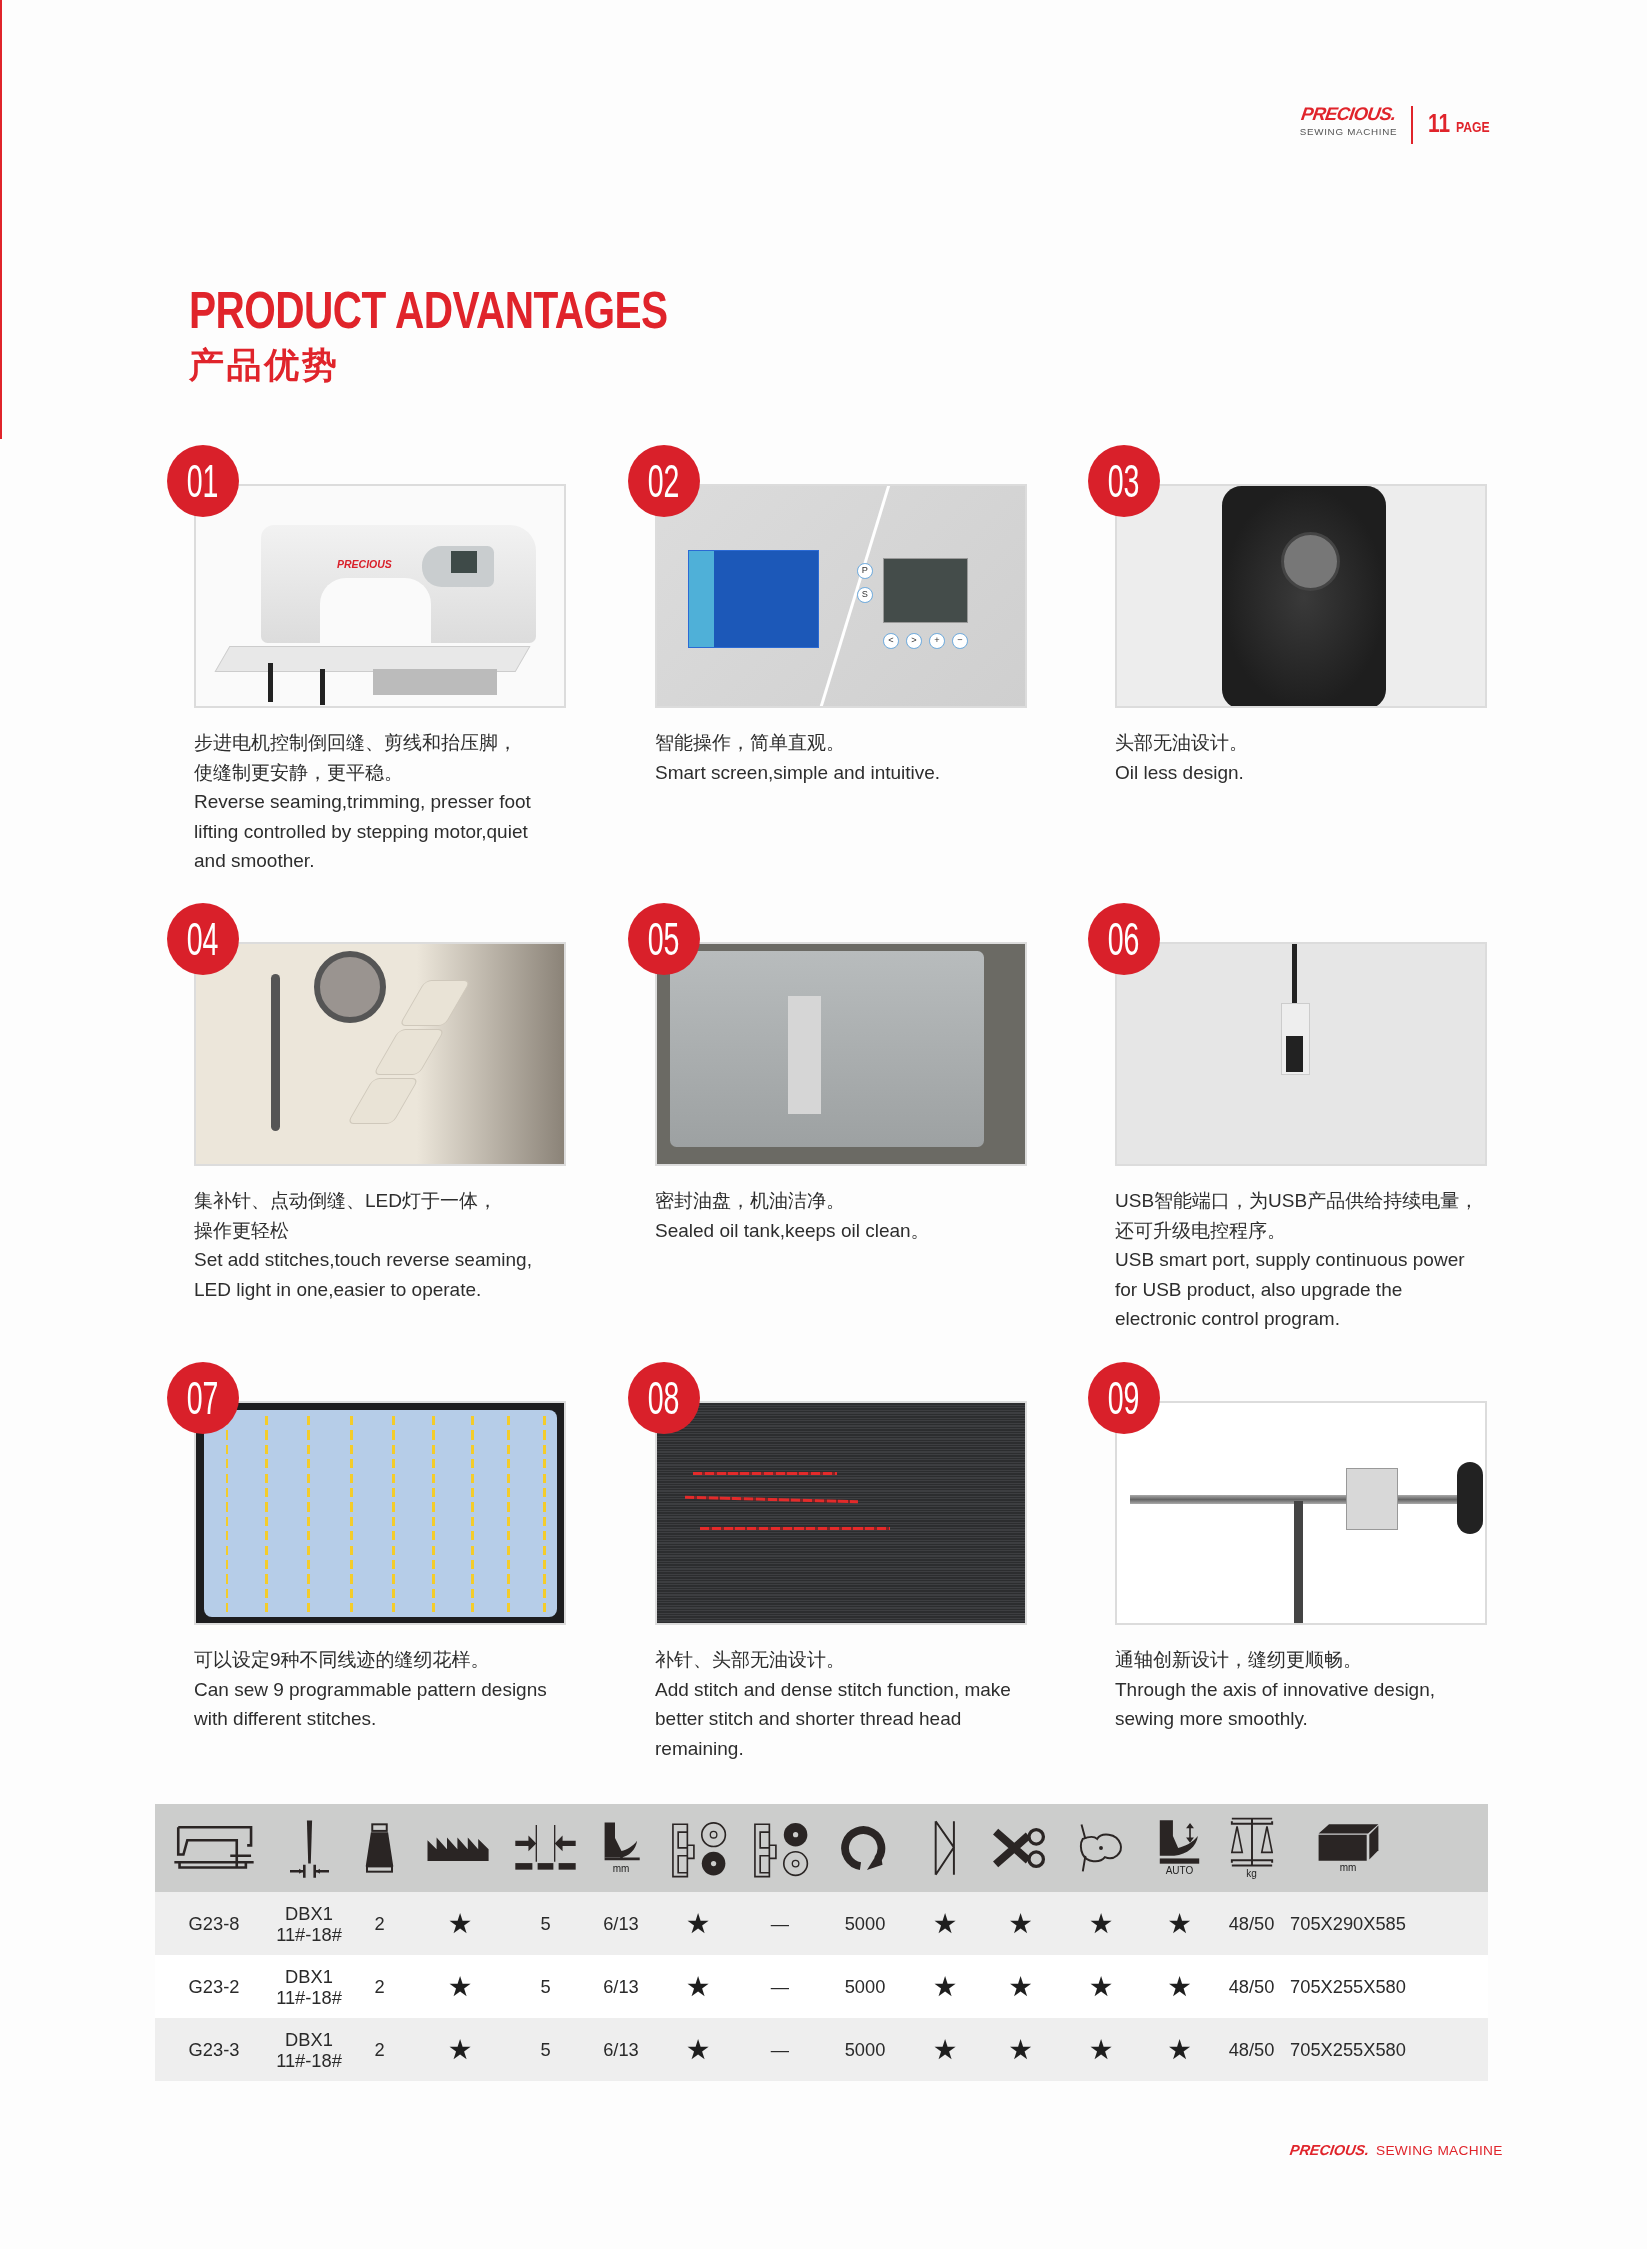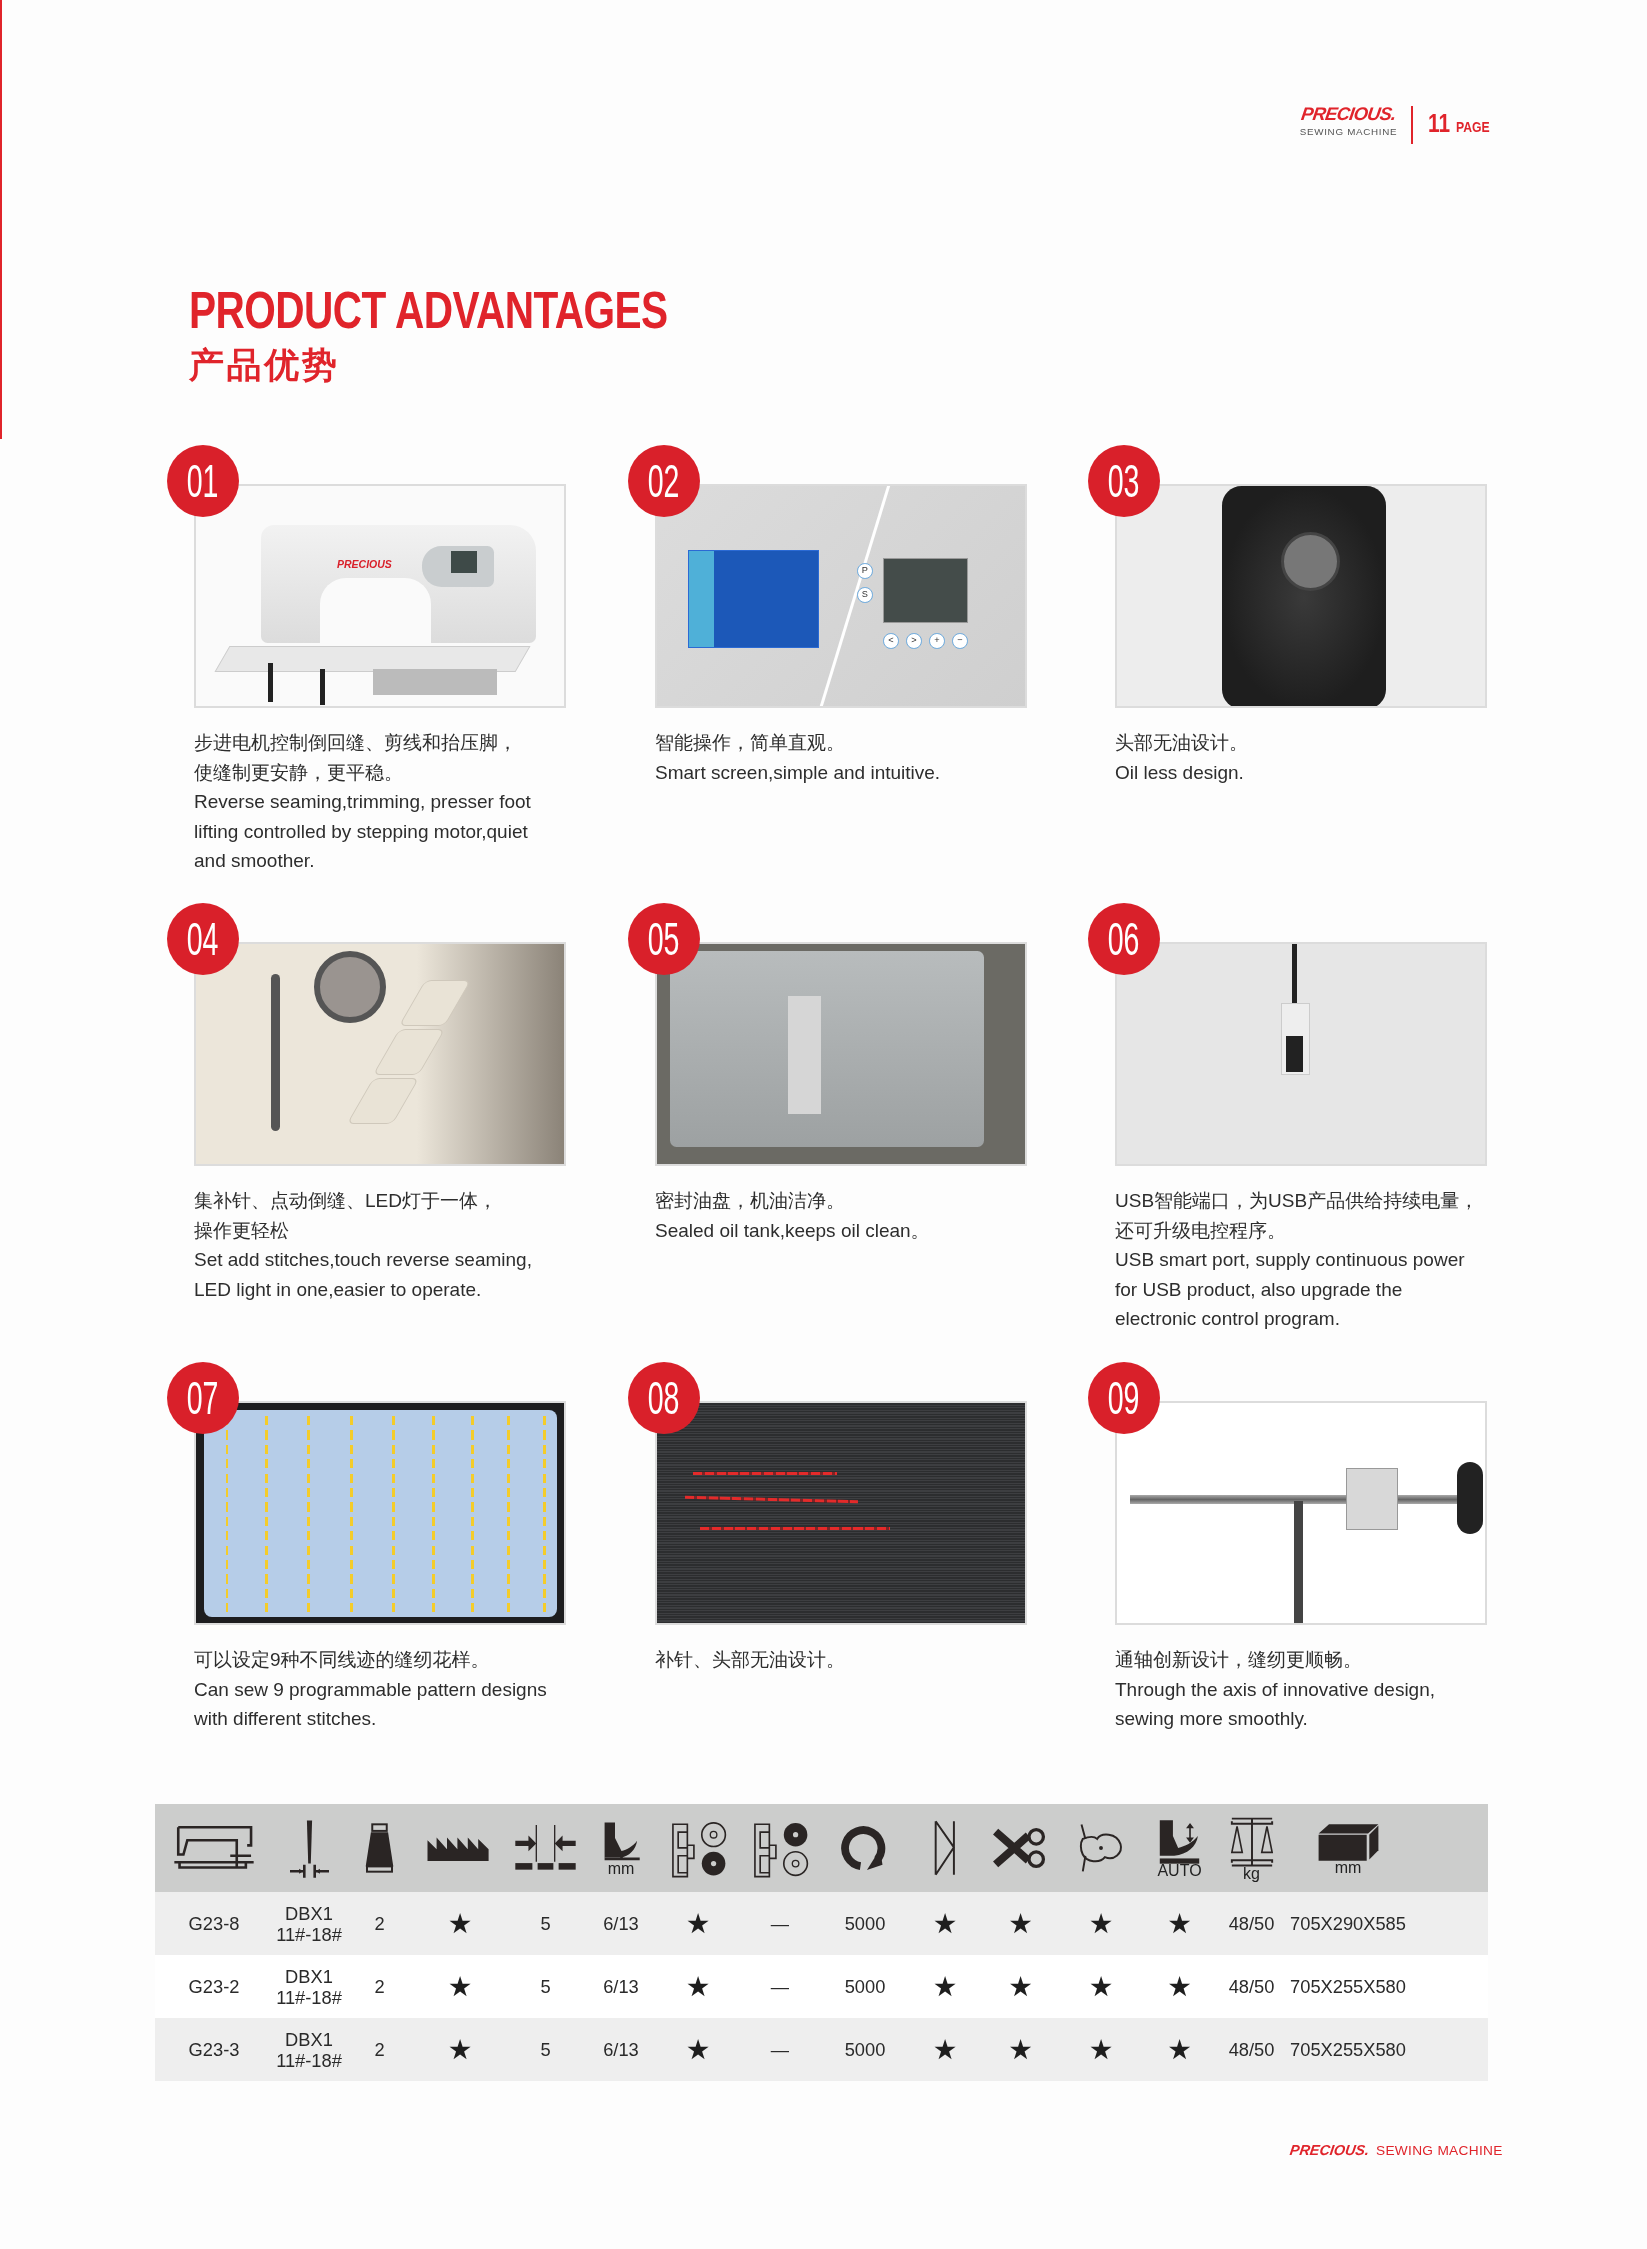--- a/index.html
+++ b/index.html
@@ -83,21 +83,21 @@
   .spec { position: absolute; left: 155px; top: 1804px; width: 1333px; }
   .spec-head { height: 88px; background: #cccdcc; display: flex; align-items: center; }
   .spec-row { height: 63px; display: flex; align-items: center; font-size: 18.3px; color: #2a2a2a; }
   .spec-row.alt { background: #eeeeee; }
   .spec-row.plain { background: #ffffff; }
   .cell { display: flex; align-items: center; justify-content: center; text-align: center; height: 100%; }
   .cell .two { line-height: 21px; }
   .star { font-size: 27.5px; color: #1e1e1e; }
   .icon-cell { flex-direction: column; justify-content: center; height: 100%; }
   .icon-cell svg { display: block; }
-  .icon-caption { font-size: 16px; color: #222; margin-top: 1.3px; line-height: 10.5px; }
+  .icon-caption { font-size: 10px; color: #222; margin-top: 1.3px; line-height: 10.5px; }
 
   
   .footer { position: absolute; top: 2142px; left: 1290px; white-space: nowrap; }
   .footer-logo { font-weight: bold; font-style: italic; font-size: 14.4px; color: #e0242b; display: inline-block; transform: skewX(-8deg); }
   .footer-sub { font-size: 13.7px; color: #e0242b; margin-left: 3.9px; letter-spacing: 0.3px; }
 </style>
 </head>
 <body>
 
 <div class="edge-line"></div>
@@ -263,20 +263,21 @@
     </div>
   <div class="card-frame">
     <div class="img img-denim">
       <div class="line" style="left:36px;top:69px;width:144px;"></div>
       <div class="line" style="left:27.5px;top:95px;width:173px;transform:rotate(1.5deg);"></div>
       <div class="line" style="left:43px;top:124px;width:190px;"></div>
     </div>
   </div>
   <div class="card-text">
     <div>补针、头部无油设计。</div>
+    <div style="width:367px;">Add stitch and dense stitch function, make better stitch and shorter thread head remaining.</div>
   </div>
 </div>
 
 <div class="card" style="left:1081px; top:1362px;">
   <div class="badge">
       <span>09</span>
     </div>
   <div class="card-frame">
     <div class="img img-shaft">
         <div class="axis"></div>

